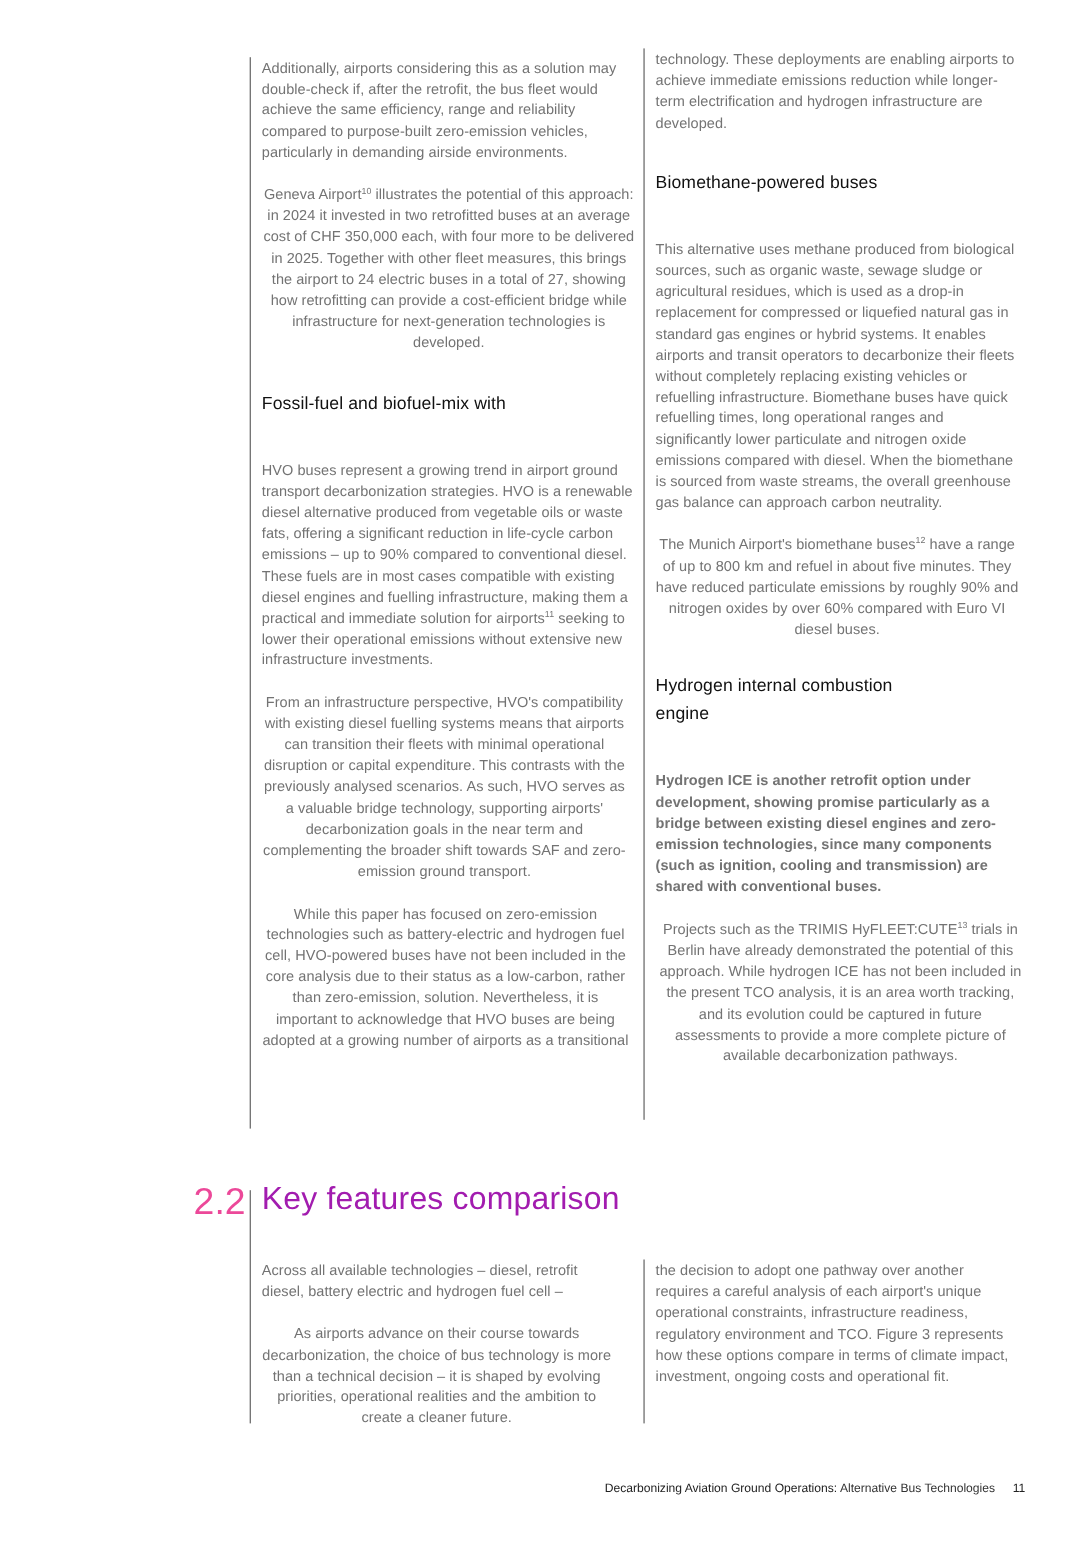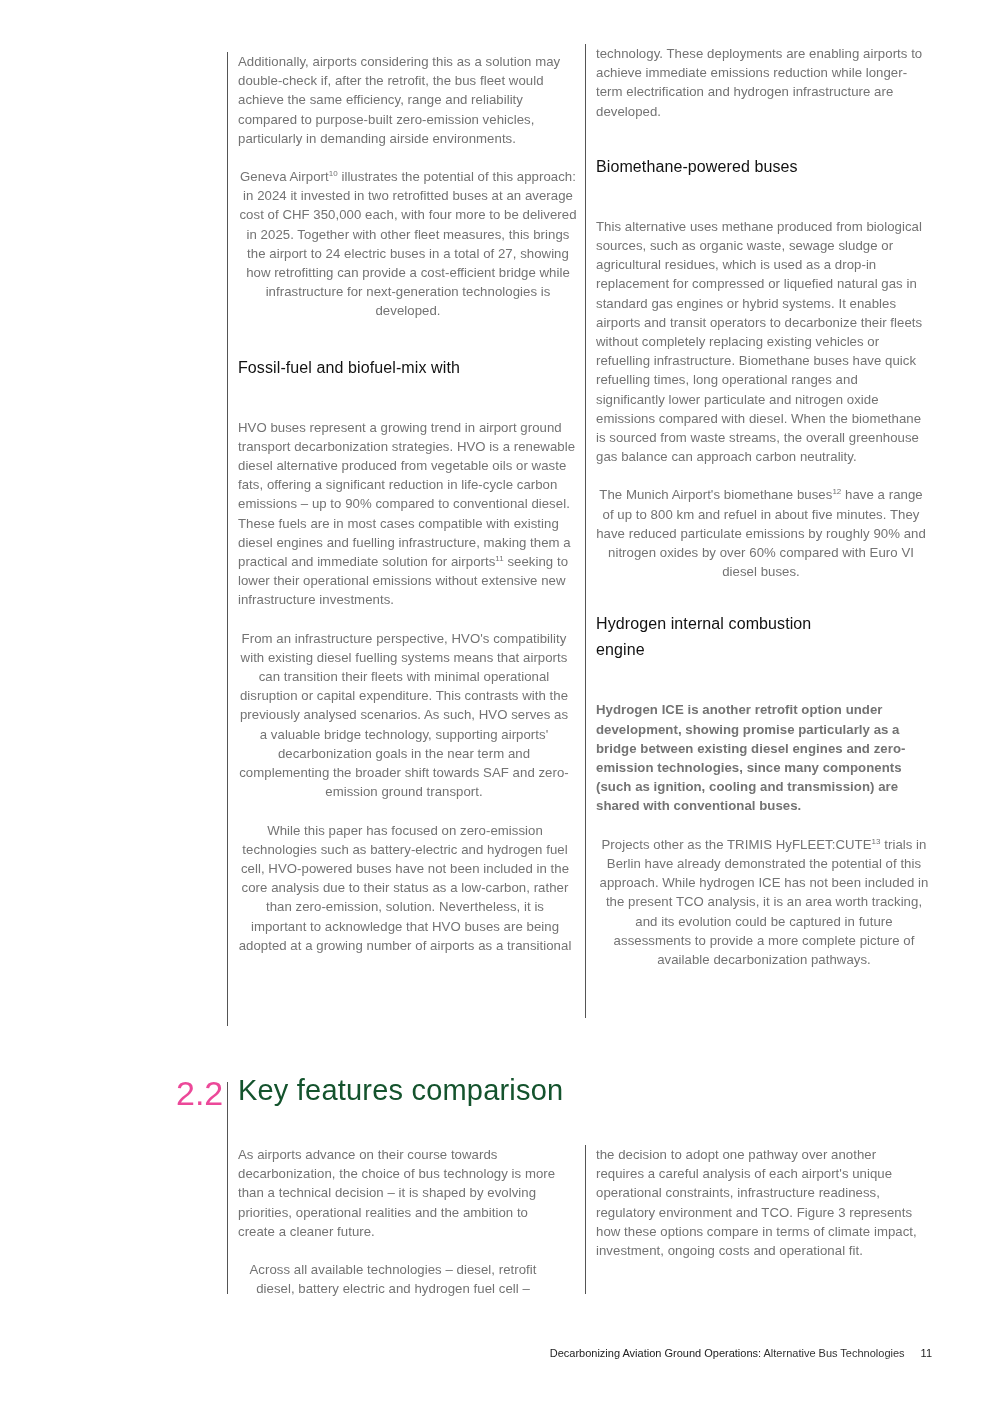--- a/index.html
+++ b/index.html
@@ -4,21 +4,21 @@
   <style>
     html, body { margin: 0; padding: 0; background: #ffffff; }
     body { width: 992px; height: 1403px; position: relative; overflow: hidden;
            font-family: "Liberation Sans", "DejaVu Sans", sans-serif; color: #4a4a4a; }
     .col { position: absolute; border-left: 1px solid #555; padding-left: 10px; box-sizing: border-box; }
     .p { font-size: 13.2px; line-height: 19.2px; color: #737373; margin: 0; letter-spacing: 0.05px; }
     .p + .p { margin-top: 19px; text-align: center; }
     .h3 { font-size: 16px; line-height: 26px; color: #111; font-weight: normal; margin: 0; letter-spacing: 0.1px; }
     sup { font-size: 8px; line-height: 0; vertical-align: 5px; }
     .section-num { position: absolute; left: 176px; top: 1074px; font-size: 34px; color: #ec4899; }
-    .section-title { position: absolute; left: 238px; top: 1074px; font-size: 29px; color: #14532d; font-weight: normal; margin: 0; letter-spacing: 0.2px; }
+    .section-title { position: absolute; left: 238px; top: 1074px; font-size: 29px; color: #a21caf; font-weight: normal; margin: 0; letter-spacing: 0.2px; }
     .section-rule { position: absolute; left: 227px; top: 1082px; width: 1px; height: 212px; background: #555; }
     .footer { position: absolute; right: 60px; top: 1347px; font-size: 11px; color: #333; white-space: nowrap; }
     .footer .bold { color: #222; }
     .footer .page { margin-left: 16px; color: #222; }
   </style>
 </head>
 <body>
 
 <div class="col" style="left:227px; top:52px; width:352px; height:974px;">
   <p class="p" style="width:340px;">Additionally, airports considering this as a solution may double-check if, after the retrofit, the bus fleet would achieve the same efficiency, range and reliability compared to purpose-built zero-emission vehicles, particularly in demanding airside environments.</p>
@@ -37,31 +37,31 @@
 <div class="col" style="left:585px; top:44px; width:345px; height:974px;">
   <p class="p" style="width:334px;">technology. These deployments are enabling airports to achieve immediate emissions reduction while longer-term electrification and hydrogen infrastructure are developed.</p>
   <h3 class="h3" style="margin-top:33px;">Biomethane-powered buses</h3>
   <p class="p" style="margin-top:37px; width:334px;">This alternative uses methane produced from biological sources, such as organic waste, sewage sludge or agricultural residues, which is used as a drop-in replacement for compressed or liquefied natural gas in standard gas engines or hybrid systems. It enables airports and transit operators to decarbonize their fleets without completely replacing existing vehicles or refuelling infrastructure. Biomethane buses have quick refuelling times, long operational ranges and significantly lower particulate and nitrogen oxide emissions compared with diesel. When the biomethane is sourced from waste streams, the overall greenhouse gas balance can approach carbon neutrality.</p>
   <p class="p" style="width:330px;">
     <span>The Munich Airport's biomethane buses</span><sup>12</sup><span> have a range of up to 800 km and refuel in about five minutes. They have reduced particulate emissions by roughly 90% and nitrogen oxides by over 60% compared with Euro VI diesel buses.</span>
   </p>
   <h3 class="h3" style="margin-top:30px; width:240px;">Hydrogen internal combustion engine</h3>
   <p class="p" style="margin-top:37px; width:326px;font-weight:bold;">Hydrogen ICE is another retrofit option under development, showing promise particularly as a bridge between existing diesel engines and zero-emission technologies, since many components (such as ignition, cooling and transmission) are shared with conventional buses.</p>
   <p class="p" style="width:336px;">
-    <span>Projects other as the TRIMIS HyFLEET:CUTE</span><sup>13</sup><span> trials in Berlin have already demonstrated the potential of this approach. While hydrogen ICE has not been included in the present TCO analysis, it is an area worth tracking, and its evolution could be captured in future assessments to provide a more complete picture of available decarbonization pathways.</span>
+    <span>Projects such as the TRIMIS HyFLEET:CUTE</span><sup>13</sup><span> trials in Berlin have already demonstrated the potential of this approach. While hydrogen ICE has not been included in the present TCO analysis, it is an area worth tracking, and its evolution could be captured in future assessments to provide a more complete picture of available decarbonization pathways.</span>
   </p>
 </div>
 
 <div class="section-num">2.2</div>
 <div class="section-rule"></div>
 <h2 class="section-title">Key features comparison</h2>
 
 <div style="position:absolute; left:238px; top:1145px; width:320px;">
+  <p class="p" style="width:310px;">Across all available technologies – diesel, retrofit diesel, battery electric and hydrogen fuel cell –</p>
   <p class="p" style="width:318px;">As airports advance on their course towards decarbonization, the choice of bus technology is more than a technical decision – it is shaped by evolving priorities, operational realities and the ambition to create a cleaner future.</p>
-  <p class="p" style="width:310px;">Across all available technologies – diesel, retrofit diesel, battery electric and hydrogen fuel cell –</p>
 </div>
 
 <div class="col" style="left:585px; top:1145px; width:345px; height:149px;">
   <p class="p" style="width:330px;">the decision to adopt one pathway over another requires a careful analysis of each airport's unique operational constraints, infrastructure readiness, regulatory environment and TCO. Figure 3 represents how these options compare in terms of climate impact, investment, ongoing costs and operational fit.</p>
 </div>
 
 <div class="footer">
   <span class="bold">Decarbonizing Aviation Ground Operations:</span><span> Alternative Bus Technologies</span><span class="page">11</span>
 </div>
 

